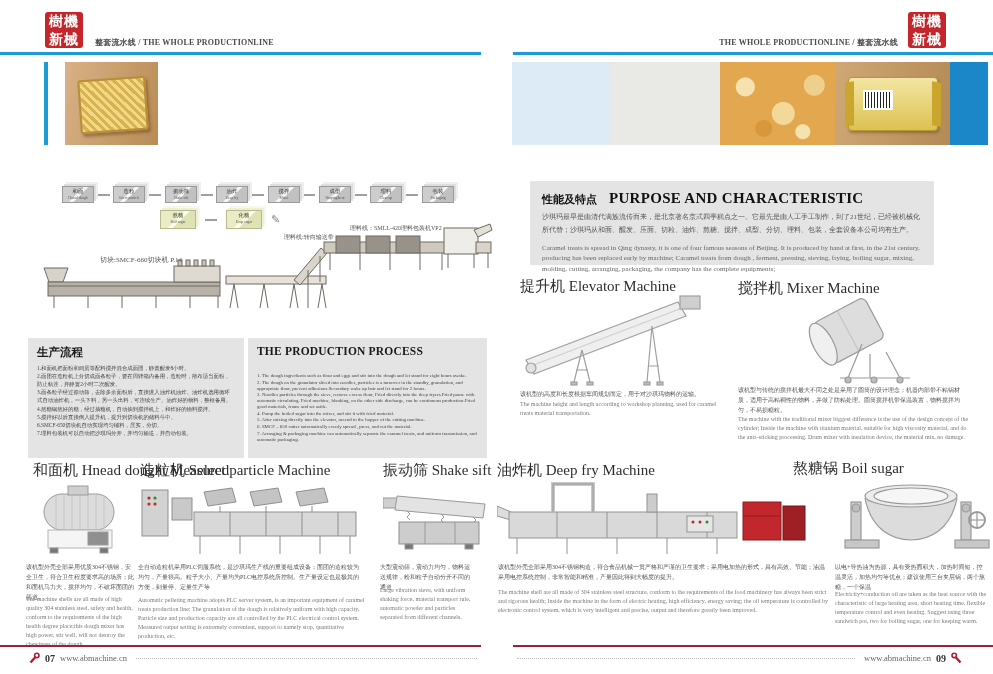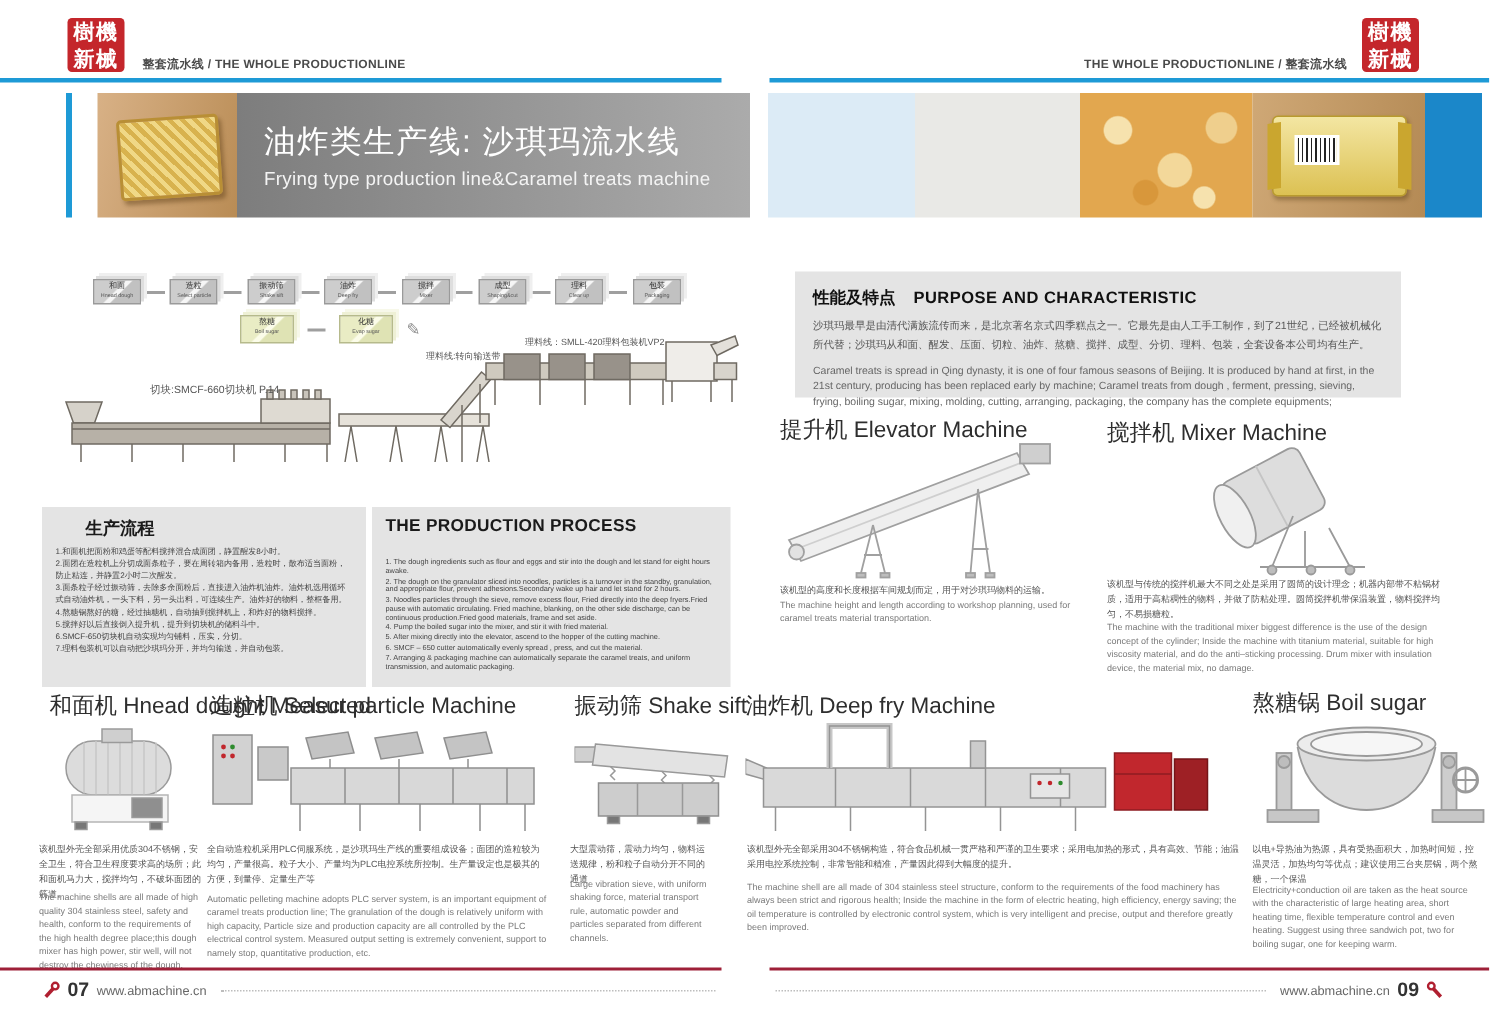--- a/index.html
+++ b/index.html
@@ -1,17 +1,17 @@
 <!DOCTYPE html>
 <html><head>
 <meta charset="utf-8">
 <style>
   html,body{margin:0;padding:0;background:#fff;}
   .page{position:relative;width:993px;height:674px;background:#fff;overflow:hidden;
-        font-family:Liberation Sans, sans-serif;color:#333;}
+        font-family:Liberation Serif, serif;color:#333;}
   .abs{position:absolute;}
 
   
   .seal{position:absolute;width:38px;height:36px;background:#c4262b;border-radius:3px;
         display:grid;grid-template-rows:1fr 1fr;align-items:center;justify-items:center;
         color:#fff;font-weight:bold;font-size:14px;line-height:15px;letter-spacing:1px;}
   .seal span{display:block;}
   .hdr-label{position:absolute;top:37px;font-size:8px;font-weight:bold;color:#4a4a4a;letter-spacing:.2px;}
   .rule-blue{position:absolute;top:52px;height:3px;background:#1e9ad6;}
 
@@ -63,45 +63,45 @@
   .line-drawing{left:38px;top:222px;width:455px;height:92px;}
   .dwg-label{position:absolute;color:#555;white-space:nowrap;}
   .lbl-cut{left:100px;top:255px;font-size:7px;}
   .lbl-turn{left:284px;top:233px;font-size:6px;}
   .lbl-pack{left:350px;top:224px;font-size:6px;}
 
   
   .graybox{position:absolute;background:#e4e4e4;box-sizing:border-box;padding:7px 9px;}
   #proc-zh{left:28px;top:338px;width:216px;height:120px;}
   #proc-en{left:248px;top:338px;width:239px;height:120px;}
-  .box-title-zh{font-size:11.5px;font-weight:bold;color:#1a1a1a;margin-bottom:4px;margin-left:20px;}
+  .box-title-zh{font-size:11.5px;font-weight:bold;color:#1a1a1a;margin-bottom:4px;}
   .box-title-en{font-size:11.5px;font-weight:bold;color:#1a1a1a;margin-bottom:16px;letter-spacing:.2px;}
   #proc-zh .item{font-size:5.4px;line-height:1.5;color:#444;}
   #proc-en .item{font-size:4.9px;line-height:1.18;color:#444;margin-bottom:1px;}
 
   #purpose{left:530px;top:181px;width:404px;height:84px;padding:8px 12px;}
   #purpose .titles{margin-bottom:4px;}
   #purpose .t-zh{font-size:11px;font-weight:bold;color:#111;margin-right:12px;}
-  #purpose .t-en{font-size:11px;font-weight:bold;color:#111;letter-spacing:.3px;}
+  #purpose .t-en{font-size:15px;font-weight:bold;color:#111;letter-spacing:.3px;}
   #purpose .b-zh{font-size:7px;line-height:1.9;color:#555;}
   #purpose .b-en{font-size:7px;line-height:1.55;color:#666;margin-top:5px;}
 
   
   .m-caption{position:absolute;font-size:15px;color:#2e2e2e;white-space:nowrap;}
   .m-zh{position:absolute;font-size:6px;line-height:1.65;color:#555;}
   .m-en{position:absolute;font-size:6px;line-height:1.5;color:#7a7a7a;}
   .m-photo{position:absolute;}
   svg{display:block;}
 
   
   .footer-half{position:absolute;top:645px;border-top:2px solid #9e2038;display:flex;align-items:center;
       box-sizing:border-box;padding-top:5px;gap:5px;}
   #footer-left{left:0;width:481px;padding-left:28px;}
   #footer-right{left:513px;width:480px;padding-right:30px;}
-  .pg-num{font-size:13px;font-weight:bold;color:#333;}
+  .pg-num{font-size:10px;font-weight:bold;color:#333;}
   .site{font-size:8.5px;color:#666;text-align:center;}
   .dots{flex:1;border-bottom:1px dotted #bdbdbd;height:1px;margin:0 4px;}
   .wrench{width:12px;height:12px;}
 </style>
 </head>
 <body>
 
 <div class="page">
 
   <div class="seal" style="left:45px;top:12px;">
@@ -113,24 +113,20 @@
   <div class="seal" style="left:908px;top:12px;">
     <span>樹機</span>
     <span>新械</span>
   </div>
   <div class="rule-blue" style="left:0;width:481px;"></div>
   <div class="rule-blue" style="left:513px;width:480px;"></div>
 
   <div class="abs banner-stripe"></div>
   <div class="abs photo photo-sachima">
     <div class="treat"></div>
-  </div>
-  <div class="abs banner-panel">
-    <div class="t-zh">油炸类生产线: 沙琪玛流水线</div>
-    <div class="t-en">Frying type production line&amp;Caramel treats machine</div>
   </div>
   <div class="abs block-lightblue"></div>
   <div class="abs block-lightgray"></div>
   <div class="abs photo photo-closeup"></div>
   <div class="abs photo photo-package">
     <div class="bag">
       <div class="crimp-l"></div>
       <div class="crimp-r"></div>
       <div class="barcode"></div>
     </div>
@@ -393,21 +389,21 @@
         <rect x="246" y="26" width="38" height="38" fill="#c1272d" stroke="#8e1d22"></rect>
         <line x1="246" y1="40" x2="284" y2="40" stroke="#8e1d22"></line>
         <rect x="286" y="30" width="22" height="34" fill="#9e2025" stroke="#741418"></rect>
         <path d="M20,62 L20,78 M70,62 L70,78 M120,62 L120,78 M170,62 L170,78 M220,62 L220,78"></path>
       </g>
     </svg>
   </div>
   <div class="m-zh" style="left:498px;top:563px;width:330px;">该机型外壳全部采用304不锈钢构造，符合食品机械一贯严格和严谨的卫生要求；采用电加热的形式，具有高效、节能；油温采用电控系统控制，非常智能和精准，产量因此得到大幅度的提升。</div>
   <div class="m-en" style="left:498px;top:588px;width:332px;">The machine shell are all made of 304 stainless steel structure, conform to the requirements of the food machinery has always been strict and rigorous health; Inside the machine in the form of electric heating, high efficiency, energy saving; the oil temperature is controlled by electronic control system, which is very intelligent and precise, output and therefore greatly been improved.</div>
 
-  <div class="m-caption" style="left:835px;top:459px;">熬糖锅 Boil sugar</div>
+  <div class="m-caption" style="left:793px;top:459px;">熬糖锅 Boil sugar</div>
   <div class="m-photo" style="left:843px;top:466px;">
     <svg viewBox="0 0 150 95" width="150" height="95">
       <g stroke="#9a9a9a" stroke-width="1.2" fill="none">
         <path d="M22,32 C28,64 50,74 68,74 C86,74 108,64 114,32" fill="#dcdcdc"></path>
         <ellipse cx="68" cy="30" rx="46" ry="11" fill="#ececec"></ellipse>
         <ellipse cx="68" cy="30" rx="37" ry="8" fill="#f6f6f6"></ellipse>
         <rect x="8" y="36" width="10" height="38" fill="#cdcdcd"></rect>
         <rect x="118" y="36" width="10" height="38" fill="#cdcdcd"></rect>
         <circle cx="13" cy="42" r="4" fill="#bdbdbd"></circle>
           <circle cx="123" cy="42" r="4" fill="#bdbdbd"></circle>

